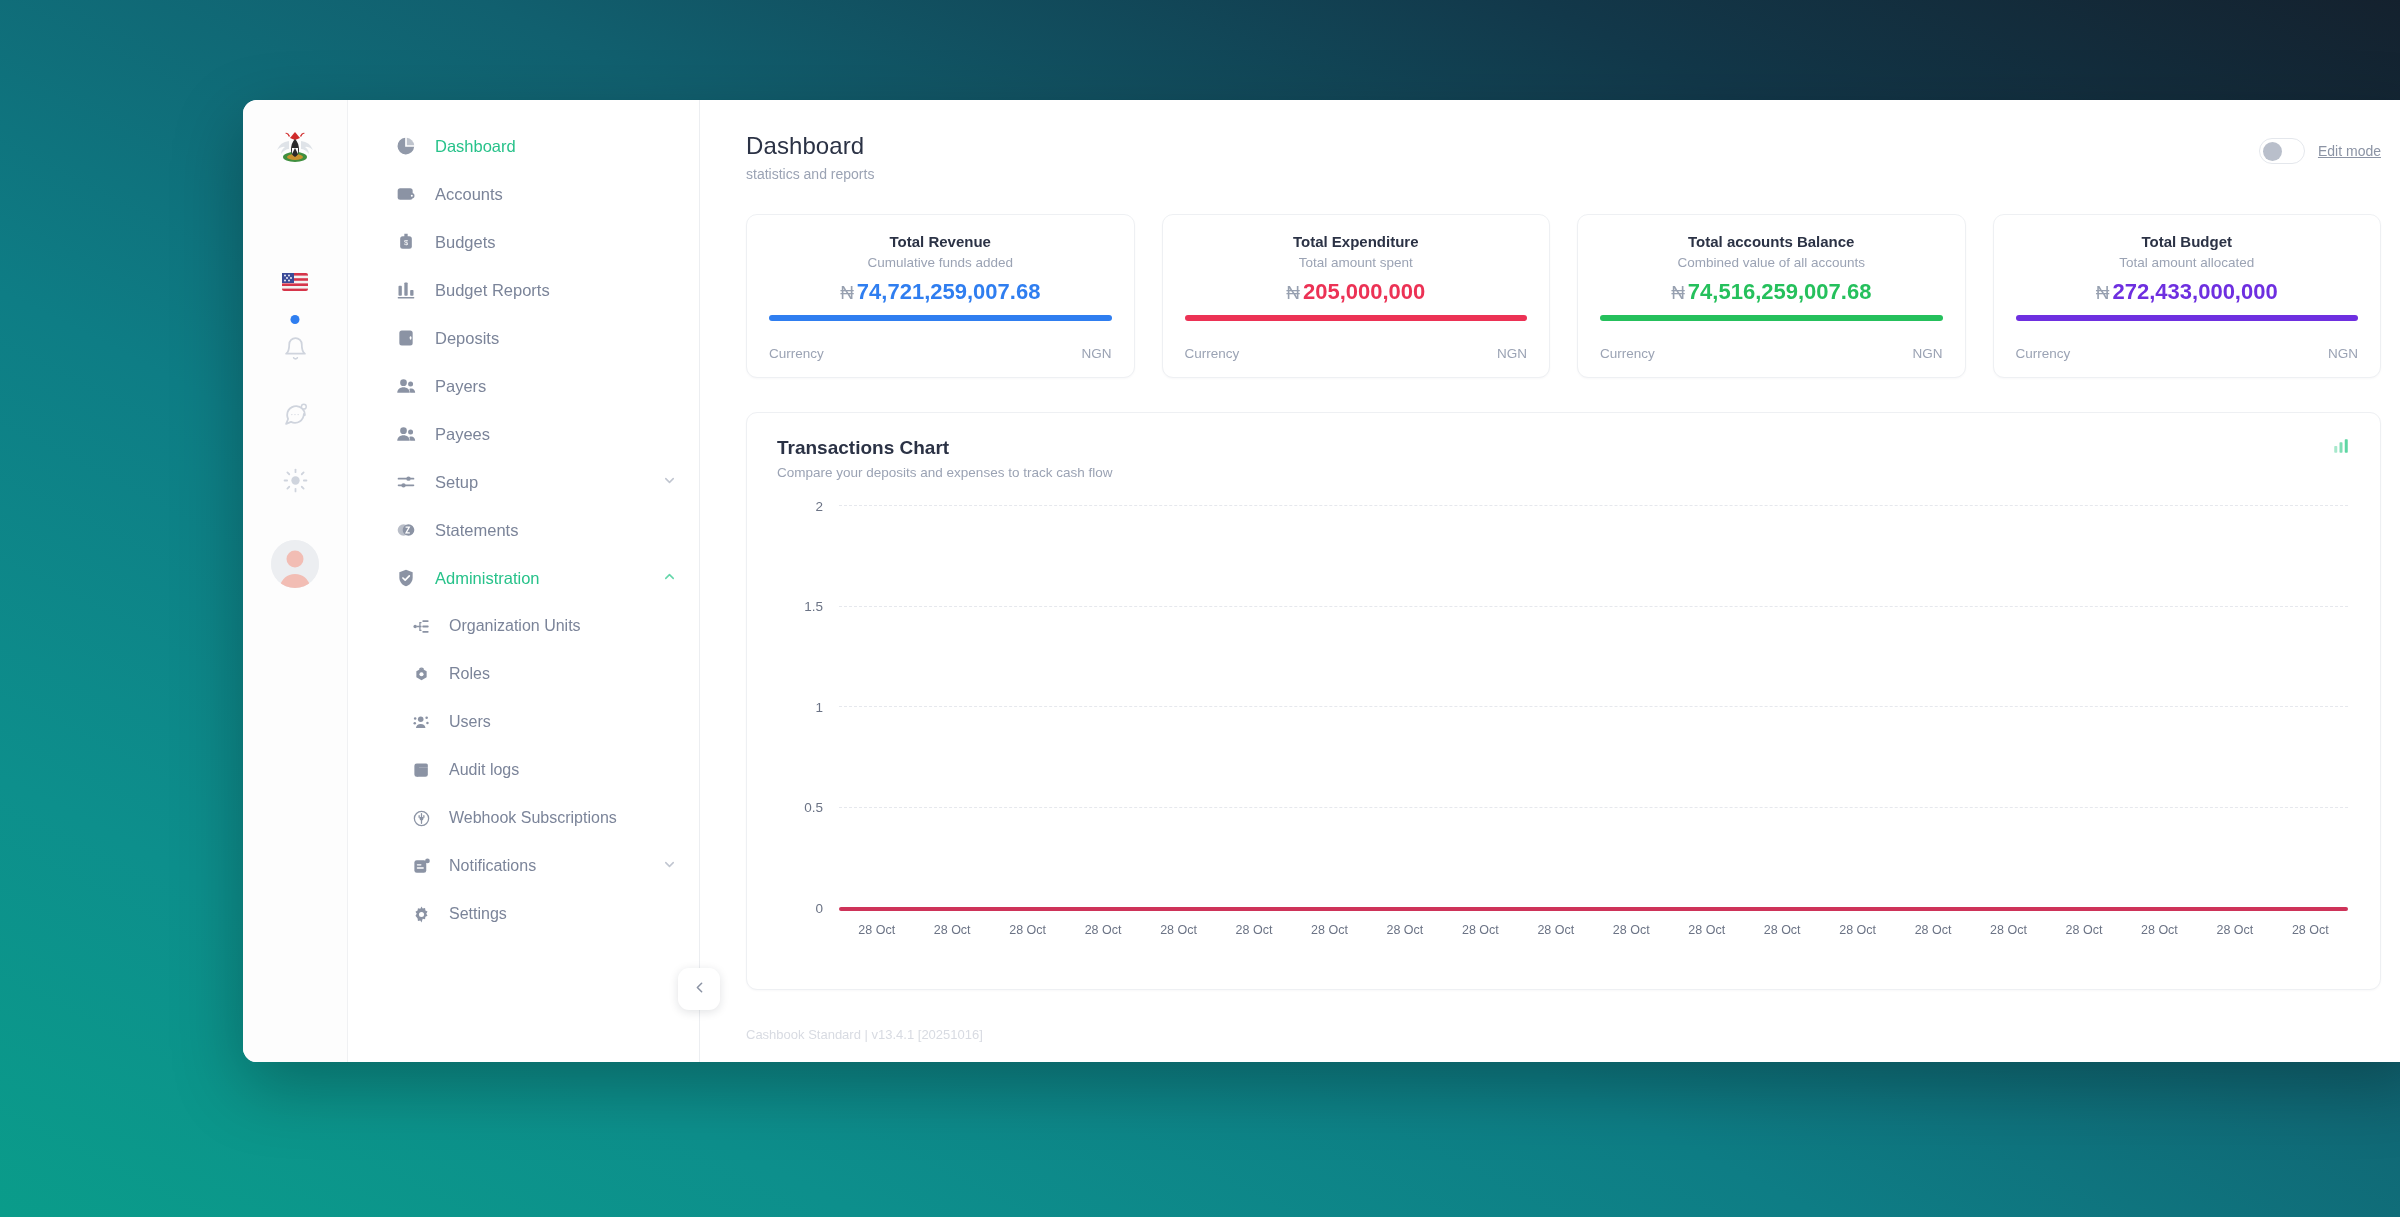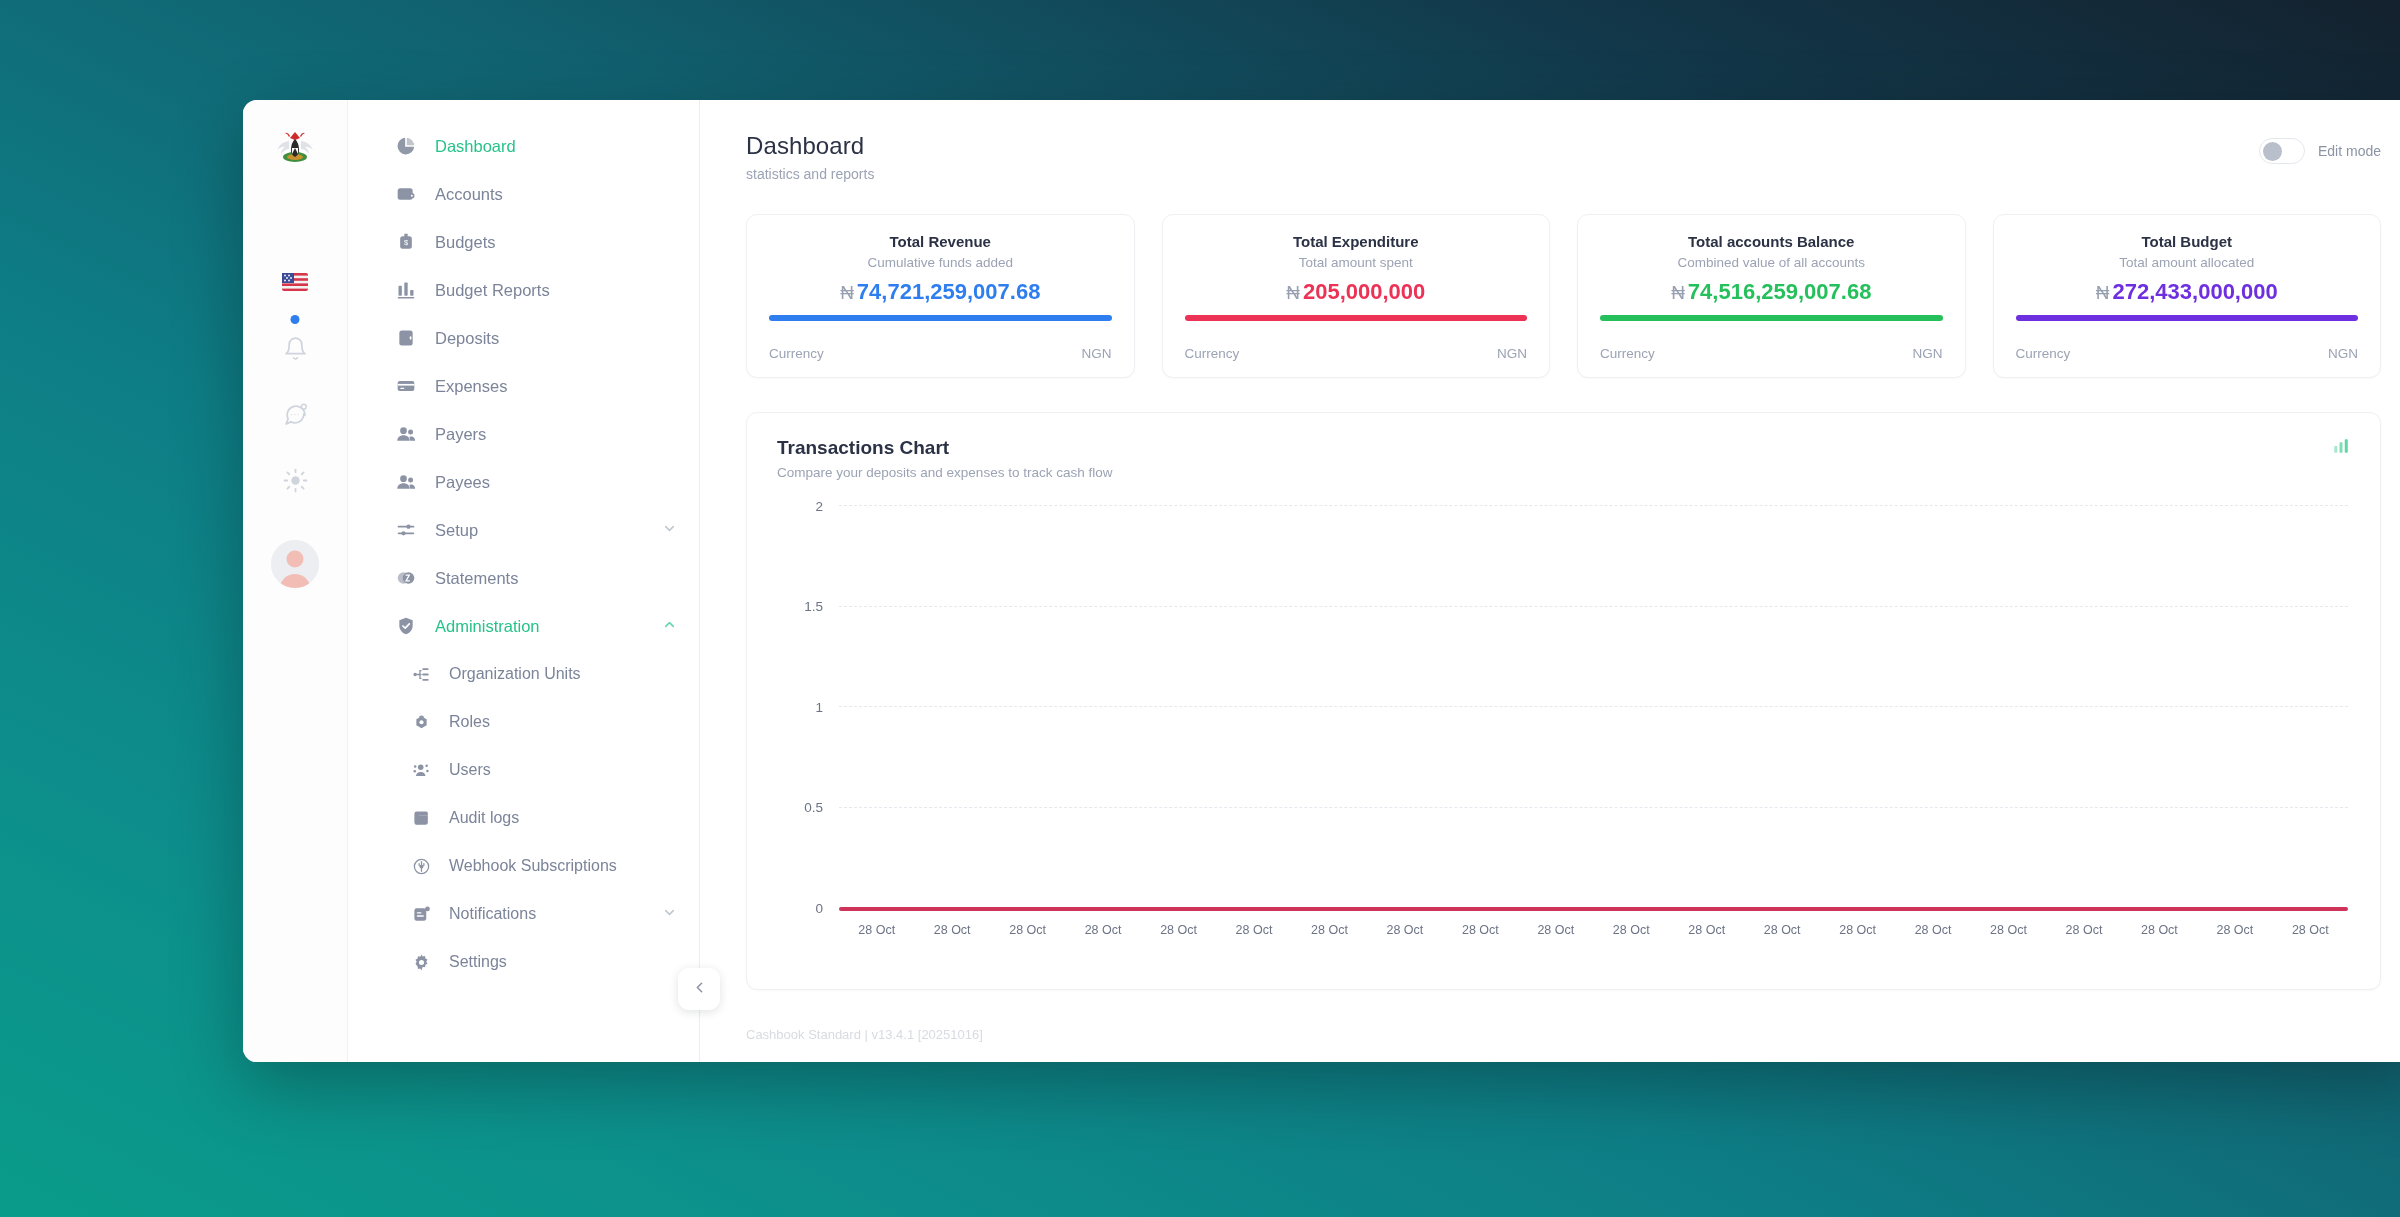--- a/index.html
+++ b/index.html
@@ -110,21 +110,21 @@
   #page-title { font-size: 24px; color: #2b3245; font-weight: 400; letter-spacing: .1px; }
   #page-sub { font-size: 14px; color: #9ba3b4; margin-top: 6px; }
   #edit-mode-wrap { margin-left: auto; display: flex; align-items: center; gap: 13px; padding-top: 6px; }
   #edit-toggle {
     width: 46px; height: 26px; border-radius: 14px;
     background: #ffffff; border: 1px solid #e4e7ec;
     display: flex; align-items: center; padding: 3px;
     cursor: pointer;
   }
   #edit-toggle .knob { width: 19px; height: 19px; border-radius: 50%; background: #b9bfcb; }
-  #edit-mode-label { font-size: 14px; color: #8b93a4; }
+  #edit-mode-label { font-size: 14px; color: #8b93a4; text-decoration: underline; }
 
   
   #cards {
     display: flex; gap: 27px;
     margin-top: 32px;
   }
   .card {
     flex: 1;
     border: 1px solid #eef0f3;
     border-radius: 11px;
@@ -322,30 +322,20 @@
     <div class="nav-item">
       <span class="ico">
         <svg width="20" height="20" viewBox="0 0 24 24" fill="#8b93a4">
           <rect x="4" y="3" width="16" height="18" rx="3"></rect>
           <rect x="16.5" y="10" width="2" height="4" rx="1" fill="#ffffff"></rect>
         </svg>
       </span>
       <span class="lbl">Deposits</span>
     </div>
 
-    <div class="nav-item">
-      <span class="ico">
-        <svg width="20" height="20" viewBox="0 0 24 24" fill="#8b93a4">
-          <rect x="2" y="6" width="20" height="12" rx="2.5"></rect>
-          <rect x="2" y="9.5" width="20" height="2" fill="#ffffff"></rect>
-          <rect x="5" y="14" width="5" height="1.6" rx=".8" fill="#ffffff"></rect>
-        </svg>
-      </span>
-      <span class="lbl">Expenses</span>
-    </div>
 
     <div class="nav-item">
       <span class="ico">
         <svg width="20" height="20" viewBox="0 0 24 24" fill="#8b93a4">
           <circle cx="9" cy="8" r="4"></circle>
           <path d="M1.5 20c0-4 3.4-6.5 7.5-6.5S16.5 16 16.5 20z"></path>
           <circle cx="17.5" cy="9.5" r="3"></circle>
           <path d="M15 20h8c0-3-2-5-4.6-5-.9 0-1.7.2-2.4.6.6 1.2 1 2.7 1 4.4z"></path>
         </svg>
       </span>

